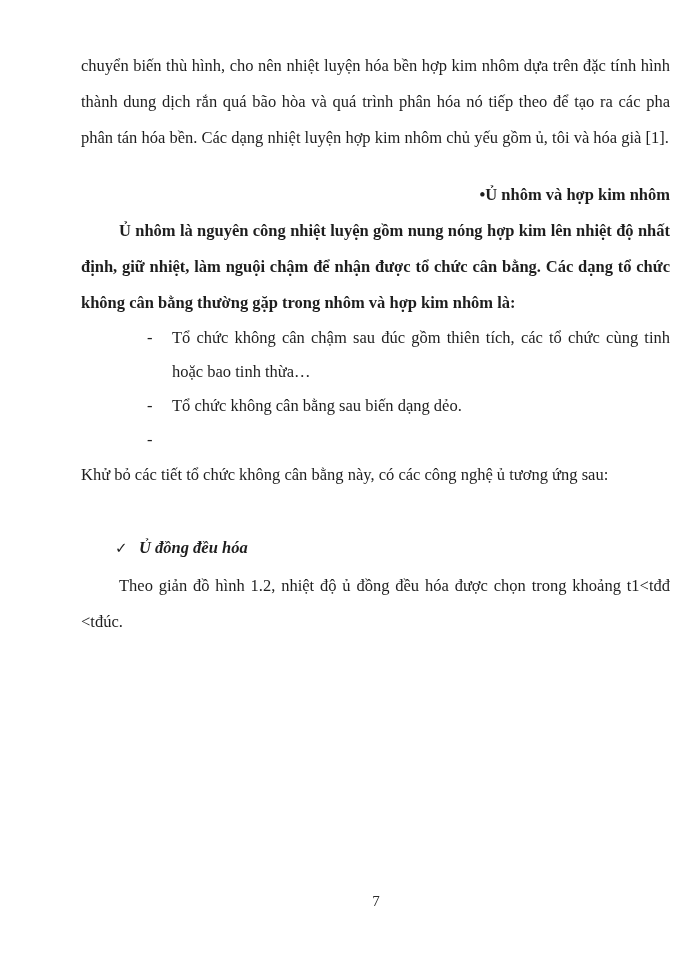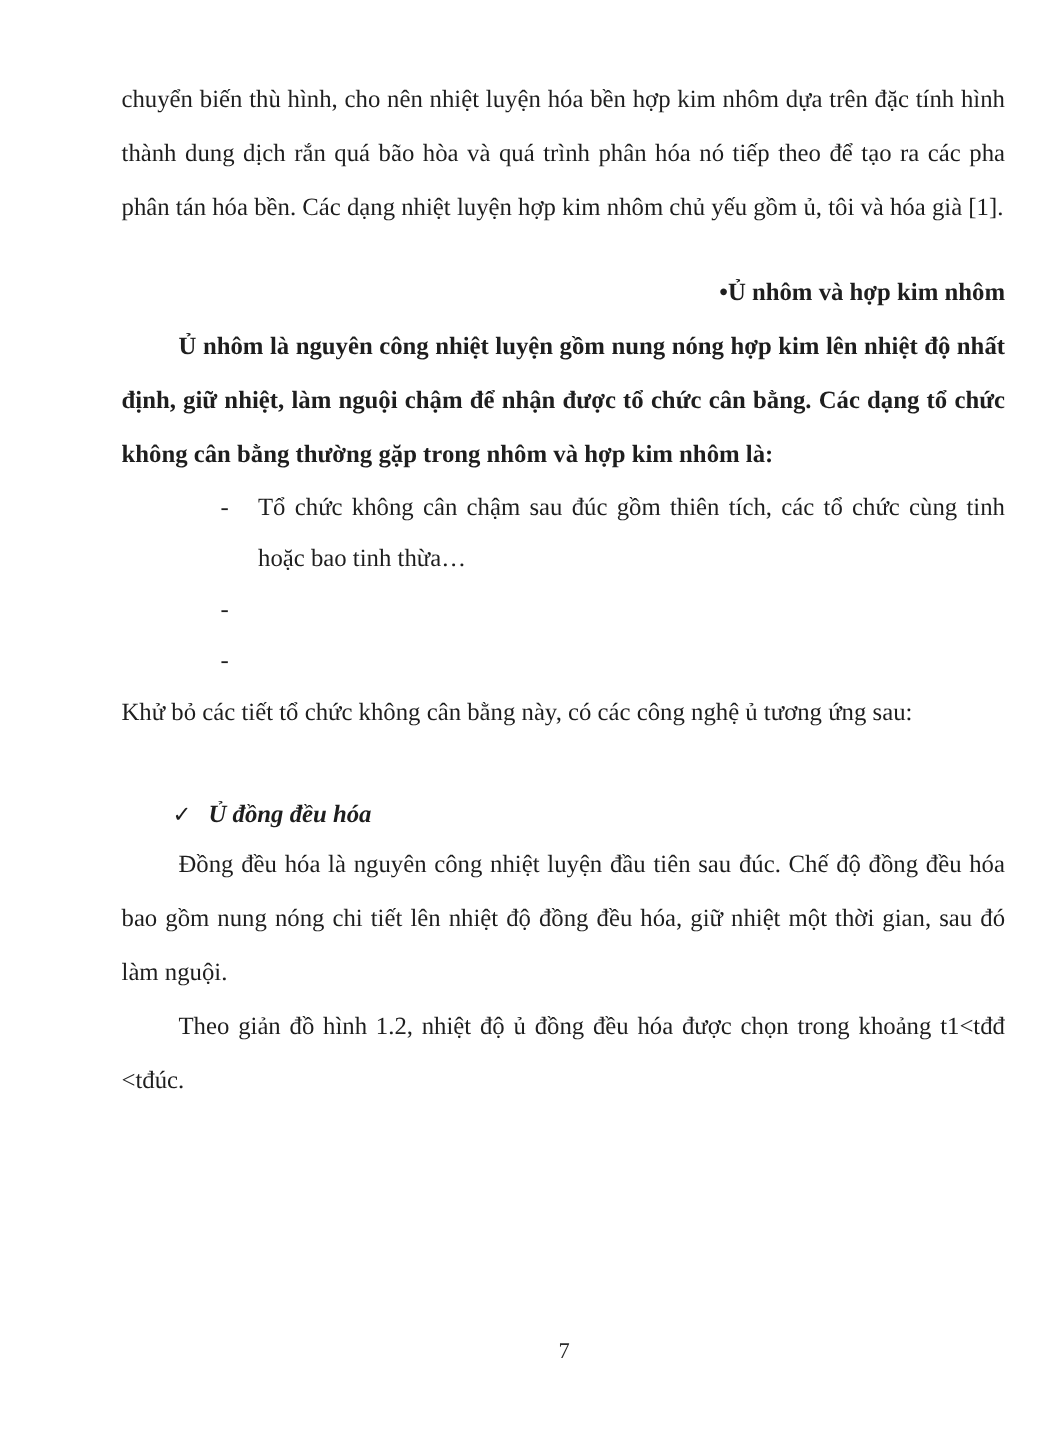--- a/index.html
+++ b/index.html
@@ -55,21 +55,21 @@
   }
   .dash-text {
     flex: 1;
     text-align: justify;
   }
   .check-heading {
     margin-top: 35px;
     padding-left: 34px;
     font-weight: bold;
     font-style: italic;
-    line-height: 30px;
+    line-height: 40px;
   }
   .check-heading .marker {
     display: inline-block;
     width: 24px;
     font-style: normal;
     font-family: "DejaVu Sans", sans-serif;
     font-weight: normal;
     font-size: 15px;
   }
   .page-number {
@@ -96,32 +96,32 @@
 
   <p class="para indent p-after-heading">Ủ nhôm là nguyên công nhiệt luyện gồm nung nóng hợp kim lên nhiệt độ nhất định, giữ nhiệt, làm nguội chậm để nhận được tổ chức cân bằng. Các dạng tổ chức không cân bằng thường gặp trong nhôm và hợp kim nhôm là:</p>
 
   <div class="dash-list">
     <div class="dash-item">
       <span class="dash-marker">-</span>
       <span class="dash-text">Tổ chức không cân chậm sau đúc gồm thiên tích, các tổ chức cùng tinh hoặc bao tinh thừa…</span>
     </div>
     <div class="dash-item">
       <span class="dash-marker">-</span>
+      <span class="dash-text">Tổ chức không cân bằng sau biến dạng dẻo.</span>
     </div>
     <div class="dash-item">
       <span class="dash-marker">-</span>
     </div>
   </div>
 
   <p class="para">Khử bỏ các tiết tổ chức không cân bằng này, có các công nghệ ủ tương ứng sau:</p>
 
   <div class="check-heading">
     <span class="marker">✓</span><span>Ủ đồng đều hóa</span>
   </div>
 
-  <p class="para indent">Đồng đều hóa là nguyên công nhiệt luyện đầu tiên sau đúc. Chế độ đồng đều hóa bao gồm nung nóng chi tiết lên nhiệt độ đồng đều hóa, giữ nhiệt một thời gian, sau đó làm nguội.</p>
 
 
   <p class="para indent">Theo giản đồ hình 1.2, nhiệt độ ủ đồng đều hóa được chọn trong khoảng t1&lt;tđđ &lt;tđúc.</p>
 
   <div class="page-number">7</div>
 
 </div>
 
 </body></html>

